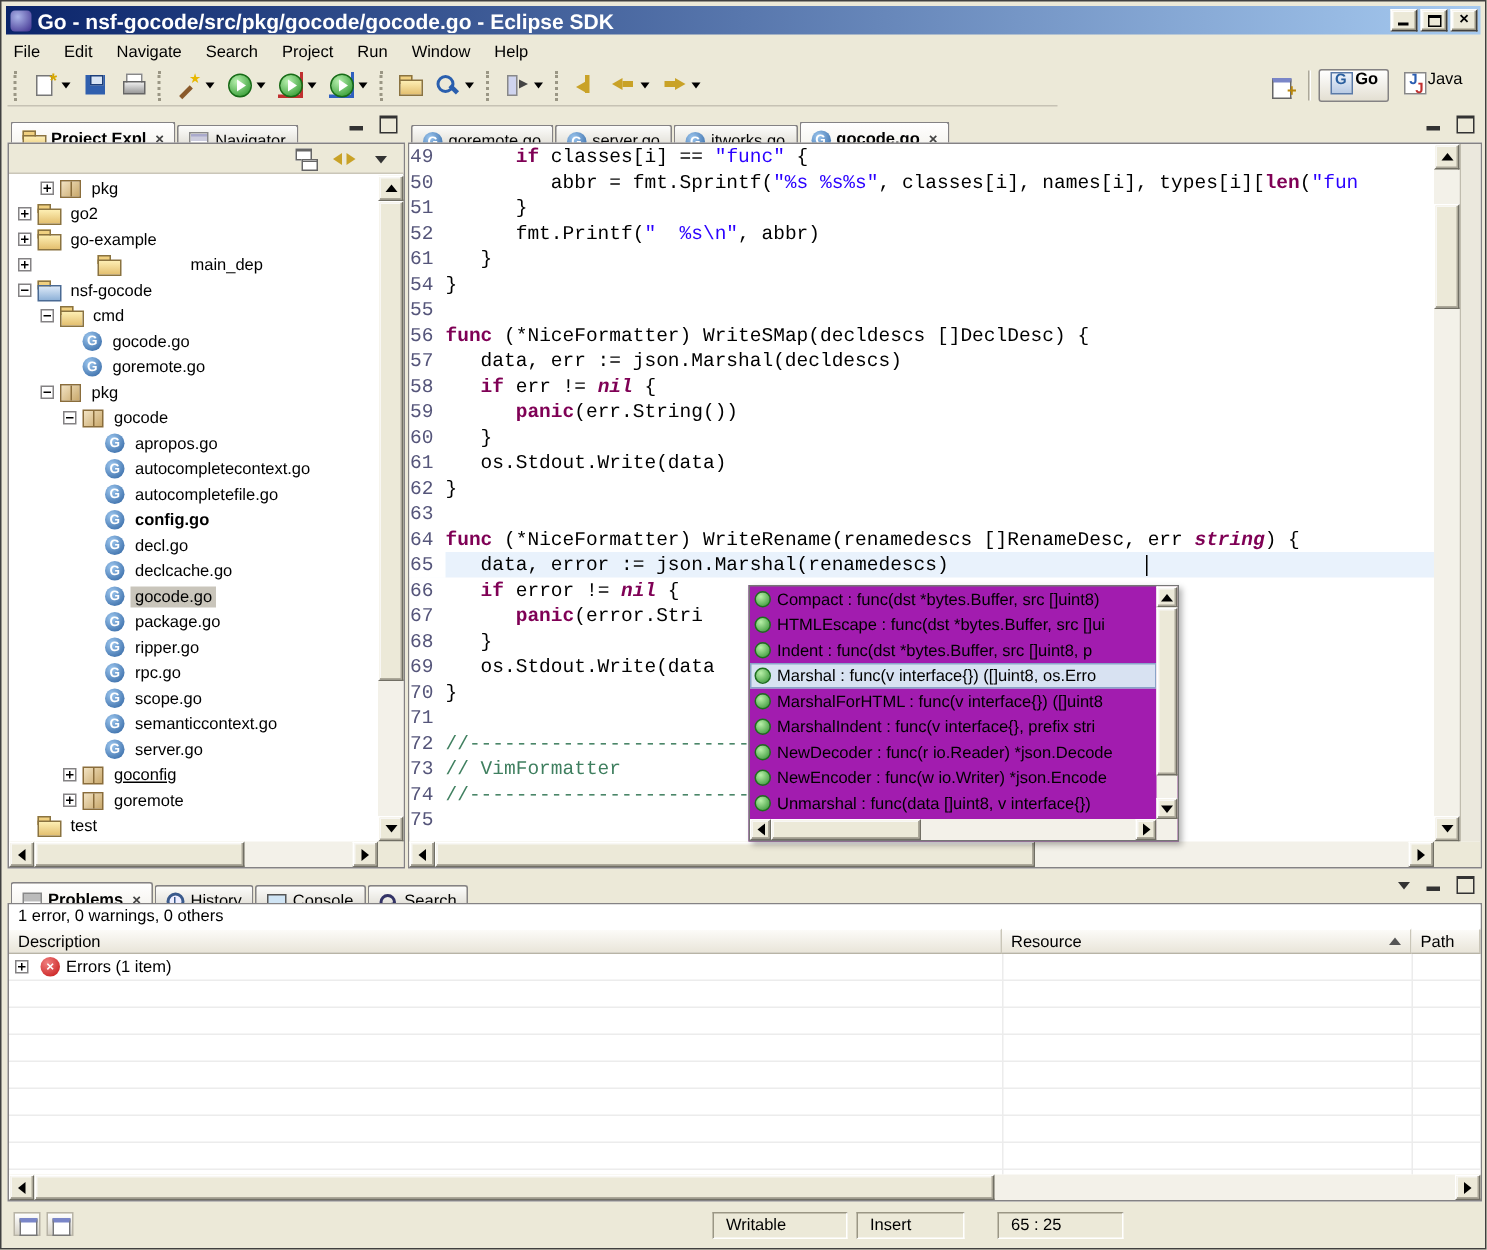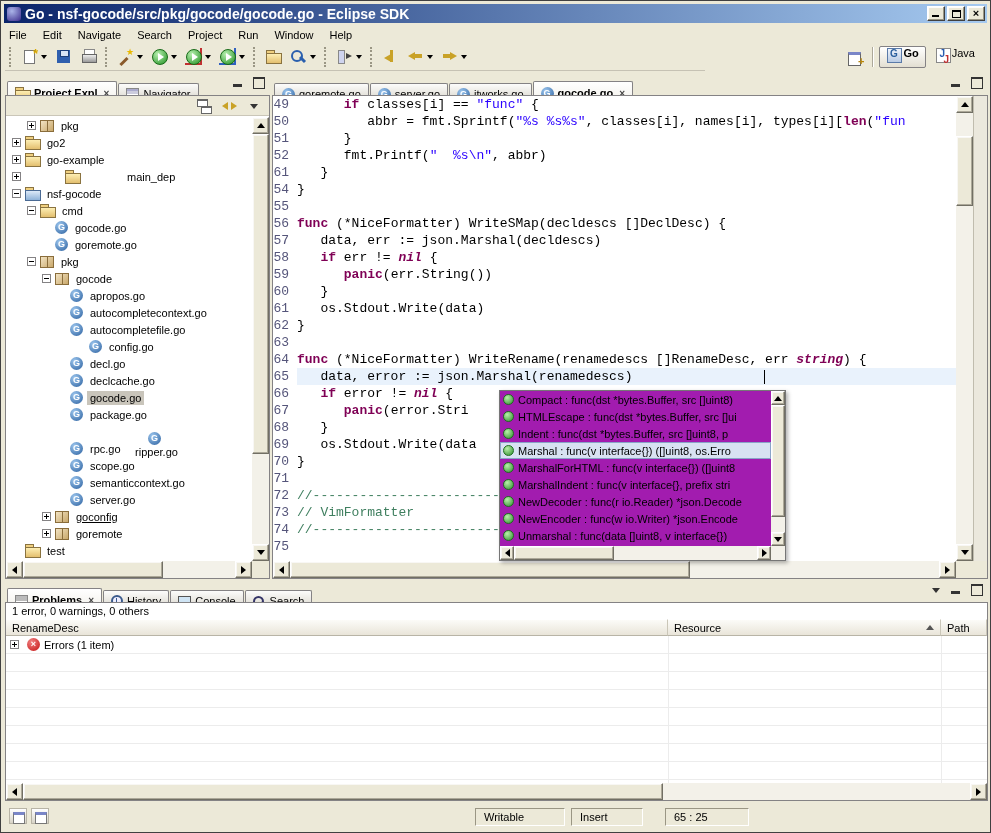--- a/index.html
+++ b/index.html
@@ -381,21 +381,21 @@
           <div class="trow" style="padding-left: 51px;">
             <span class="exp hidden"></span>
             <span class="ic go-file"></span>
             <span class="tlabel">autocompletecontext.go</span>
           </div>
           <div class="trow" style="padding-left: 51px;">
             <span class="exp hidden"></span>
             <span class="ic go-file"></span>
             <span class="tlabel">autocompletefile.go</span>
           </div>
-          <div class="trow" style="padding-left: 70px;">
+          <div class="trow" style="padding-left: 51px; font-weight: bold;">
             <span class="exp hidden"></span>
             <span class="ic go-file"></span>
             <span class="tlabel">config.go</span>
           </div>
           <div class="trow" style="padding-left: 51px;">
             <span class="exp hidden"></span>
             <span class="ic go-file"></span>
             <span class="tlabel">decl.go</span>
           </div>
           <div class="trow" style="padding-left: 51px;">
@@ -406,21 +406,21 @@
           <div class="trow selected" style="padding-left: 51px;">
             <span class="exp hidden"></span>
             <span class="ic go-file"></span>
             <span class="tlabel">gocode.go</span>
           </div>
           <div class="trow" style="padding-left: 51px;">
             <span class="exp hidden"></span>
             <span class="ic go-file"></span>
             <span class="tlabel">package.go</span>
           </div>
-          <div class="trow" style="padding-left: 51px; flex-direction: column;">
+          <div class="trow" style="padding-left: 51px;">
             <span class="exp hidden"></span>
             <span class="ic go-file"></span>
             <span class="tlabel">ripper.go</span>
           </div>
           <div class="trow" style="padding-left: 51px;">
             <span class="exp hidden"></span>
             <span class="ic go-file"></span>
             <span class="tlabel">rpc.go</span>
           </div>
           <div class="trow" style="padding-left: 51px;">
@@ -642,21 +642,21 @@
       <span class="panel-btns">
         <span class="pbtn menu"></span>
         <span class="pbtn min"></span>
         <span class="pbtn max"></span>
       </span>
     </div>
     <div class="viewbox">
       <div class="summary">1 error, 0 warnings, 0 others</div>
       <div class="phead">
         <span class="phcell c1">
-            <span>RenameDesc</span>
+            <span>Description</span>
           </span>
         <span class="phcell c2">
             <span>Resource</span>
             <span class="sort-asc"></span>
           </span>
         <span class="phcell c3">
             <span>Path</span>
           </span>
       </div>
       <div class="pbody">

